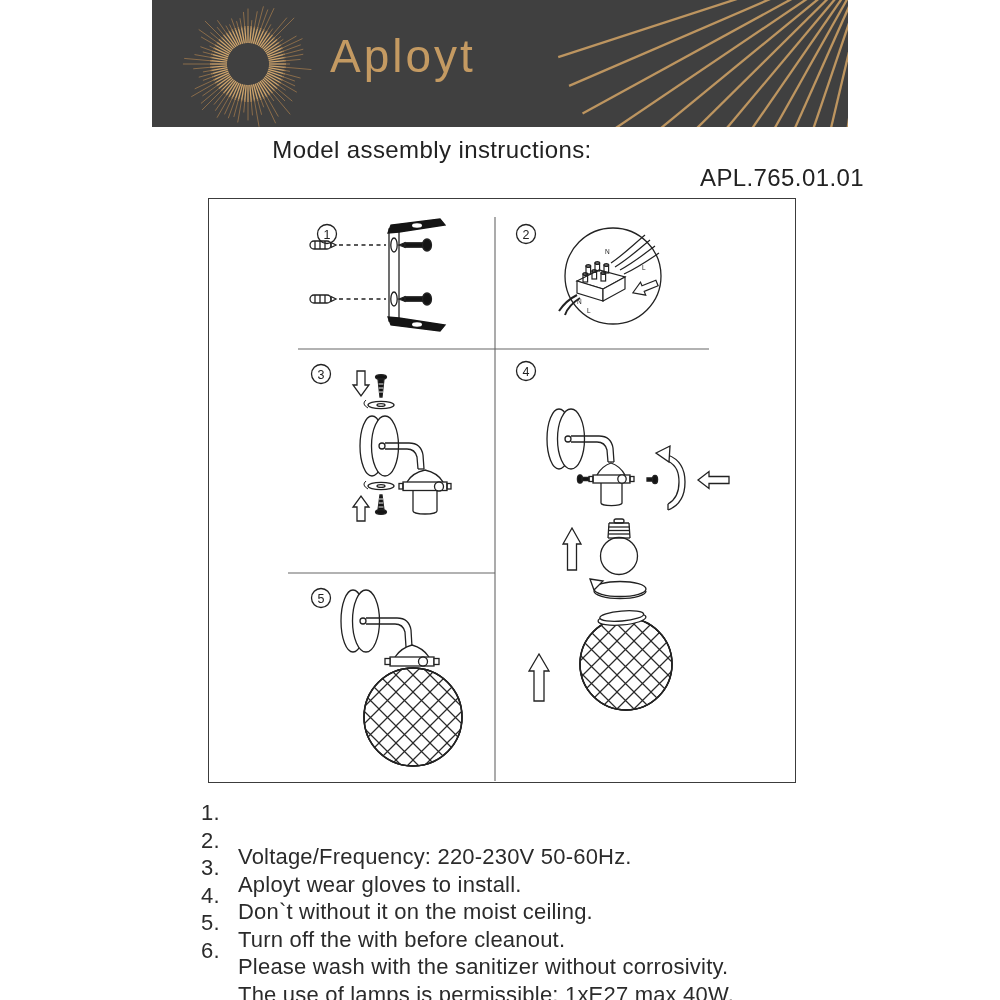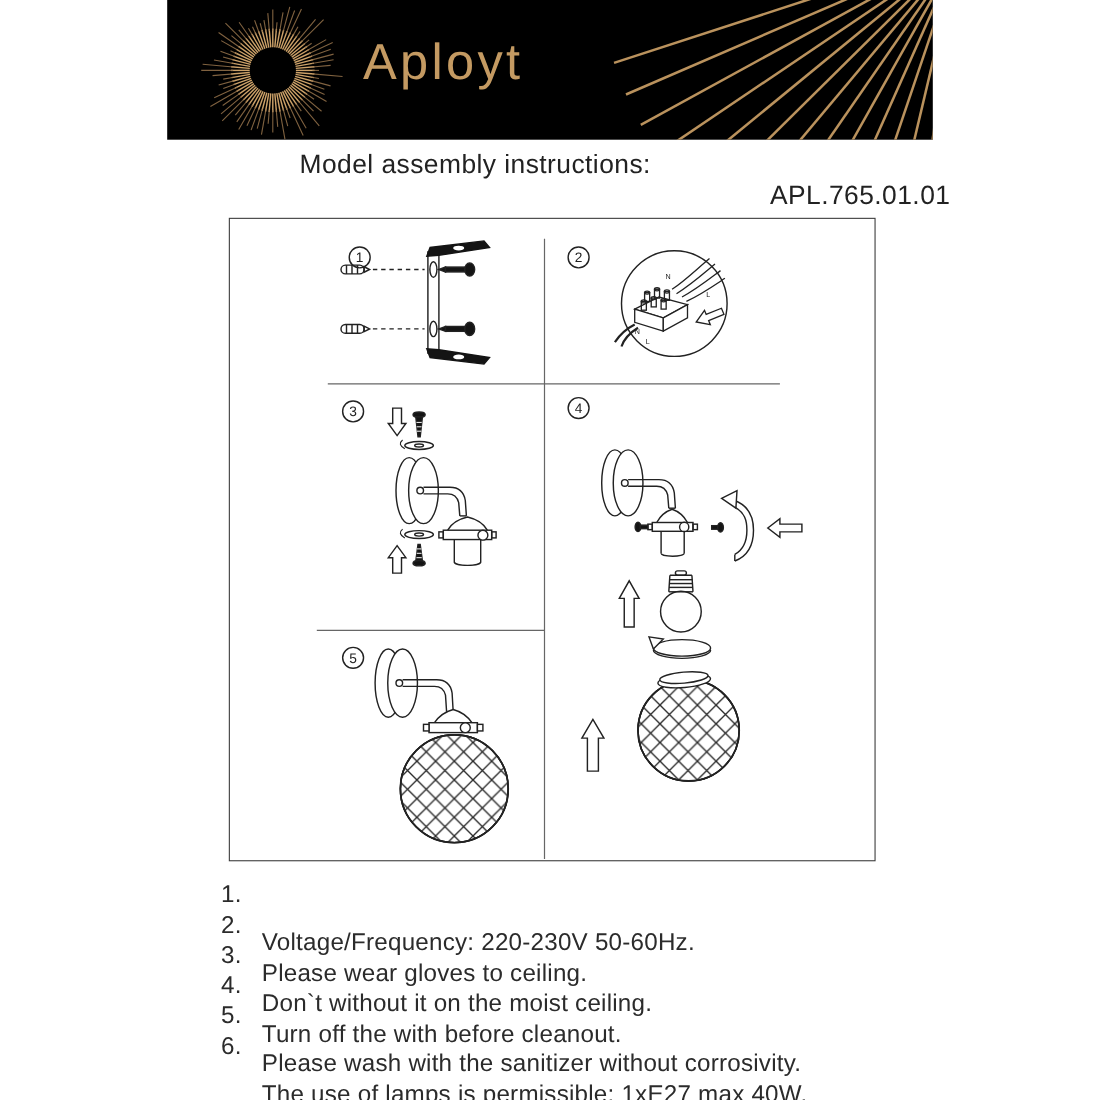--- a/index.html
+++ b/index.html
@@ -1,19 +1,19 @@
 <!DOCTYPE html>
 <html><head>
 <meta charset="utf-8">
 <style>
   html,body{margin:0;padding:0;background:#ffffff;}
   .page{position:relative;width:1000px;height:1000px;background:#ffffff;overflow:hidden;
         font-family:"Liberation Sans",sans-serif;}
   
-  .banner{position:absolute;left:152px;top:0;width:696px;height:127px;background:#000000;overflow:hidden;}
+  .banner{position:absolute;left:152px;top:0;width:696px;height:127px;background:#404040;overflow:hidden;}
   .banner svg{position:absolute;left:0;top:0;}
   .brand{position:absolute;left:178px;top:33px;font-size:46px;font-weight:400;
          letter-spacing:3px;color:#c49a62;line-height:1;}
   
   .title-line{position:absolute;left:0;width:864px;text-align:center;color:#222;
               font-size:24px;font-weight:500;letter-spacing:.4px;}
   .title-1{top:136px;}
   .title-2{top:164px;text-align:right;}
   
   .diagram{position:absolute;left:208px;top:198px;width:588px;height:585px;
@@ -447,21 +447,21 @@
     </svg>
   </div>
 
   <div class="instructions">
     <div class="instr-row">
       <span class="instr-num">1.</span>
       <span class="instr-text">Voltage/Frequency: 220-230V 50-60Hz.</span>
     </div>
     <div class="instr-row">
       <span class="instr-num">2.</span>
-      <span class="instr-text">Please wear gloves to ceiling.</span>
+      <span class="instr-text">Aployt wear gloves to install.</span>
     </div>
     <div class="instr-row">
       <span class="instr-num">3.</span>
       <span class="instr-text">Don`t without it on the moist ceiling.</span>
     </div>
     <div class="instr-row">
       <span class="instr-num">4.</span>
       <span class="instr-text">Turn off the with before cleanout.</span>
     </div>
     <div class="instr-row">

